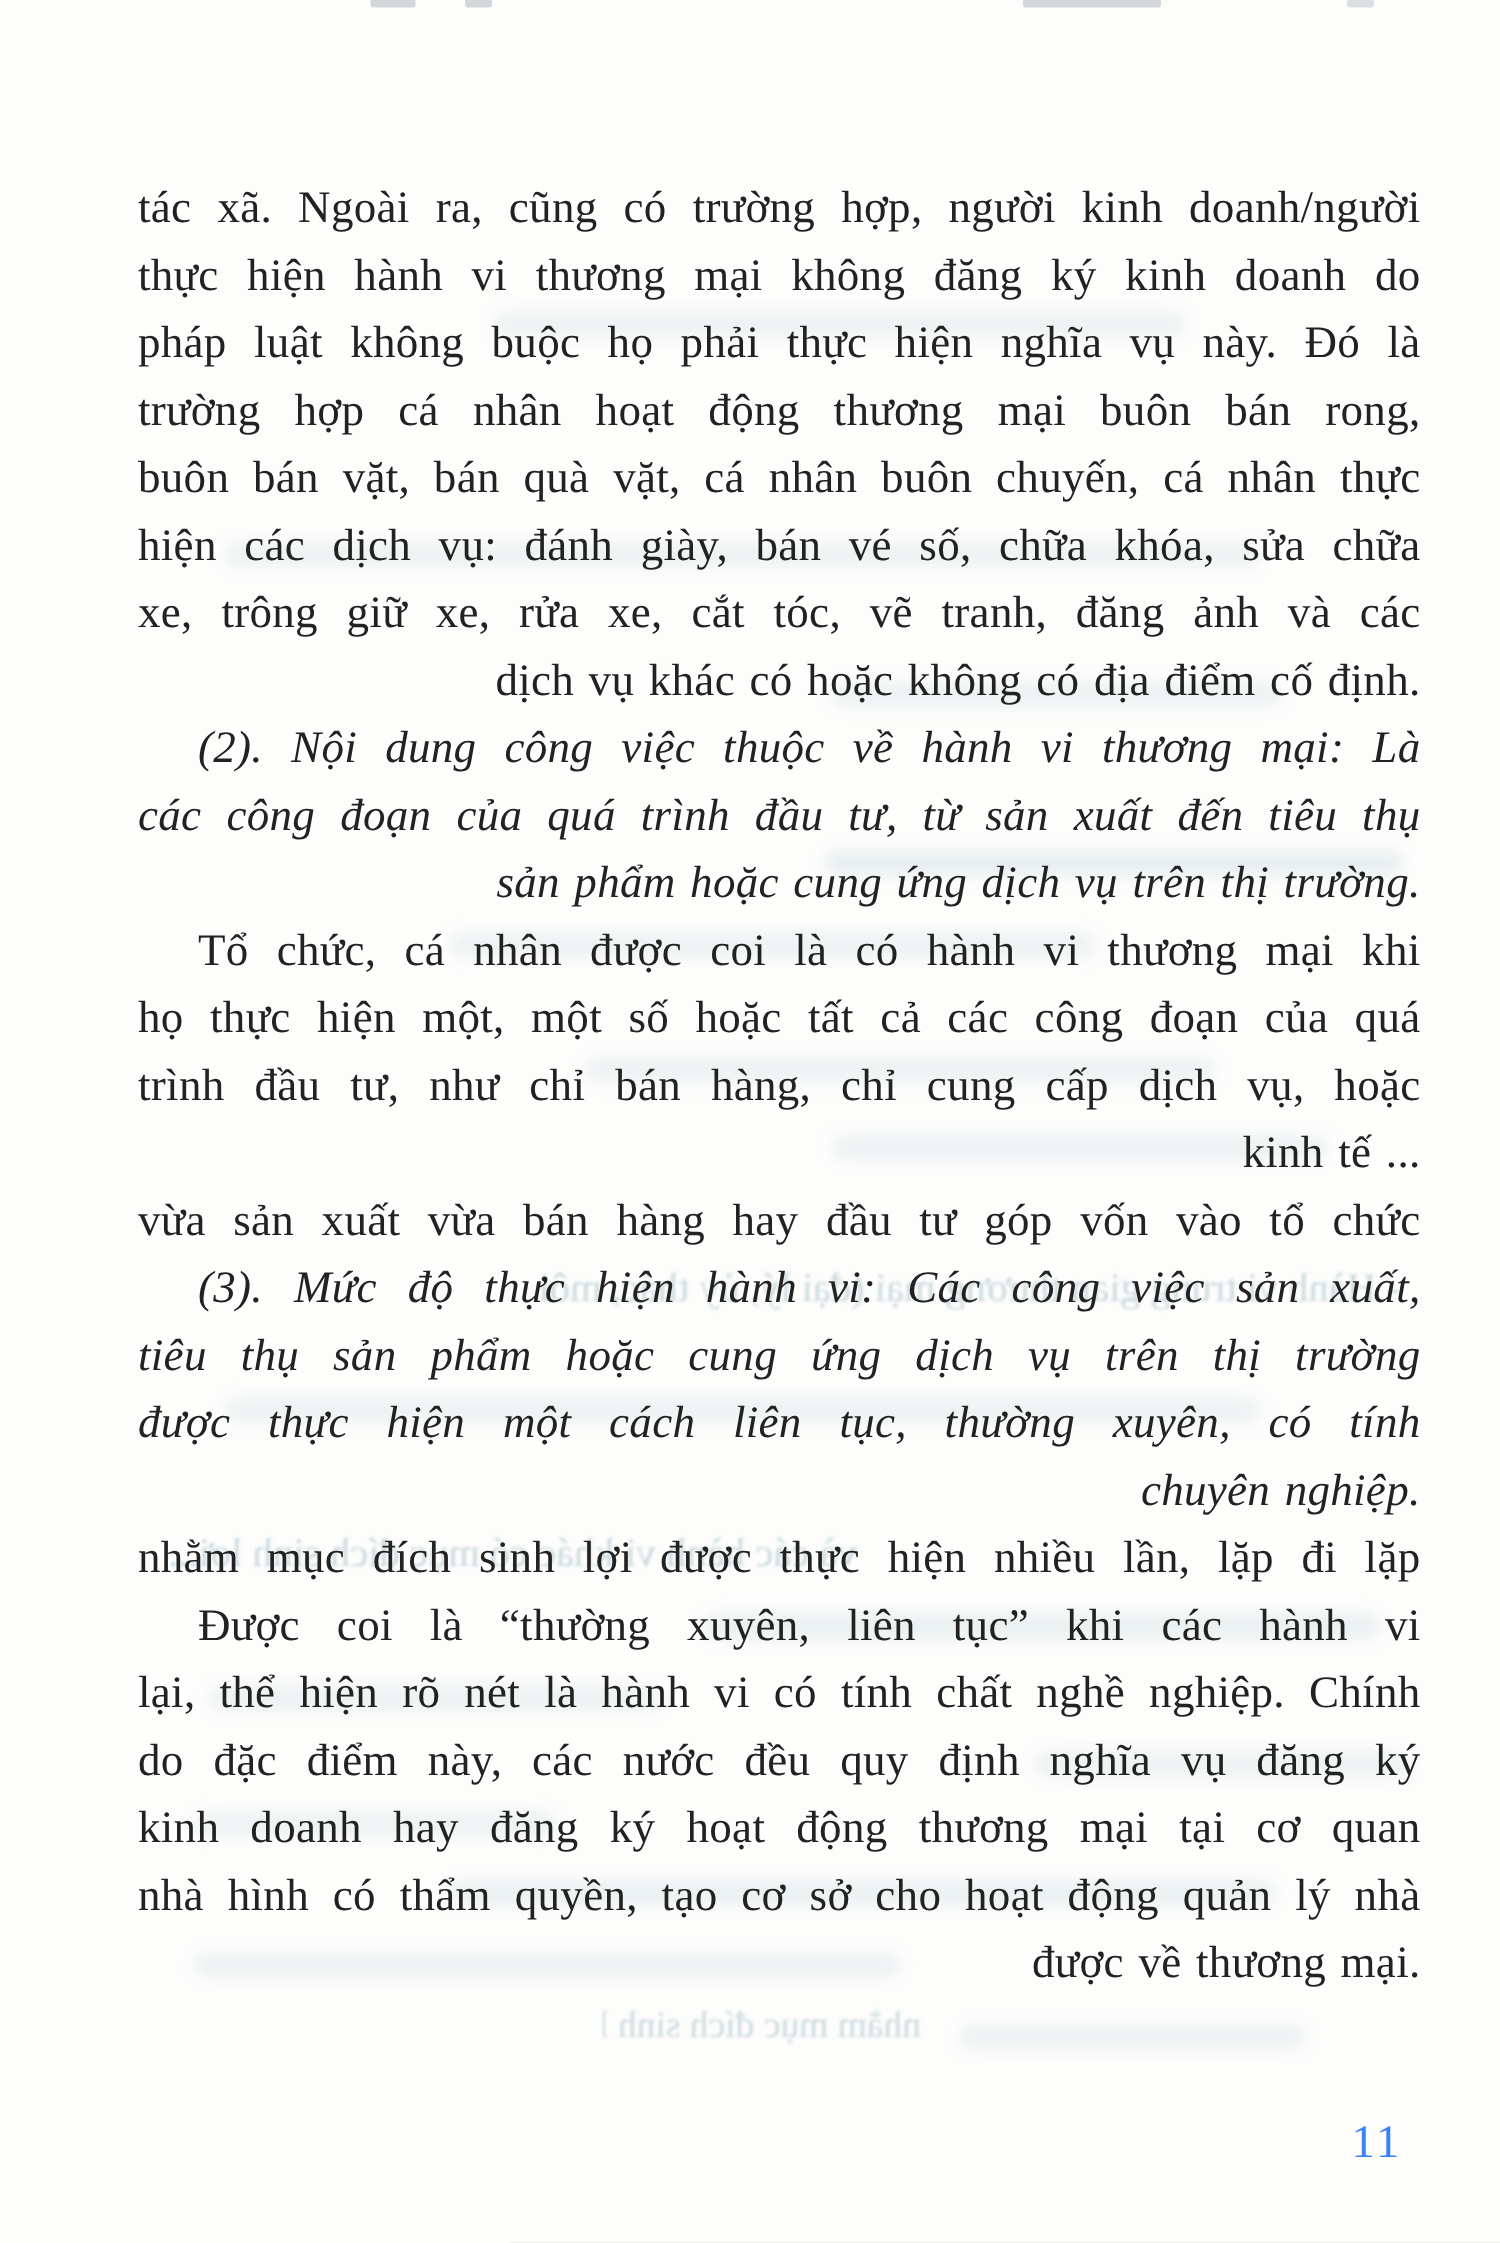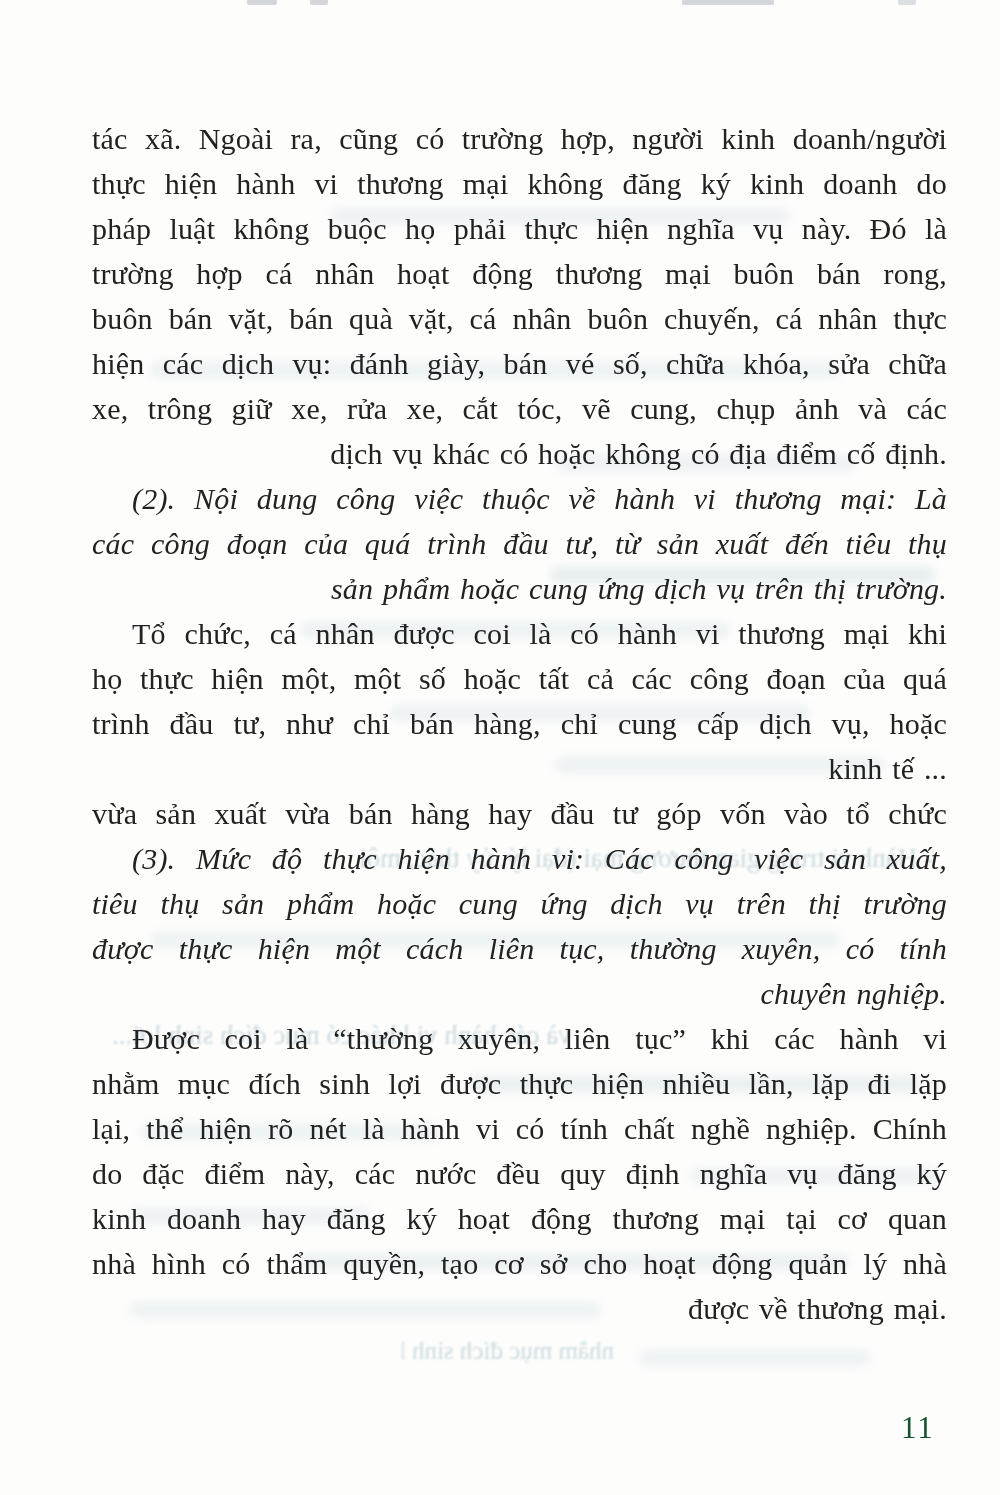--- a/index.html
+++ b/index.html
@@ -99,21 +99,21 @@
   .line.last::after { content: none; }
   .line.indent { text-indent: 40px; }
   .para.italic .line { font-style: italic; }
 
   
   .page-number {
     position: absolute;
     left: 901px;
     top: 1410px;
     font-size: 31px;
-    color: #14532d;
+    color: #3b82f6;
     letter-spacing: 2px;
   }
 </style>
 </head>
 <body>
 
 <div class="page">
 
   <div class="scan-mark m1"></div>
   <div class="scan-mark m2"></div>
@@ -141,21 +141,21 @@
   <div class="ghost g3">nhằm mục đích sinh lợi.</div>
 
   <div class="text-block">
       <div class="para">
         <div class="line">tác xã. Ngoài ra, cũng có trường hợp, người kinh doanh/người</div>
         <div class="line">thực hiện hành vi thương mại không đăng ký kinh doanh do</div>
         <div class="line">pháp luật không buộc họ phải thực hiện nghĩa vụ này. Đó là</div>
         <div class="line">trường hợp cá nhân hoạt động thương mại buôn bán rong,</div>
         <div class="line">buôn bán vặt, bán quà vặt, cá nhân buôn chuyến, cá nhân thực</div>
         <div class="line">hiện các dịch vụ: đánh giày, bán vé số, chữa khóa, sửa chữa</div>
-        <div class="line">xe, trông giữ xe, rửa xe, cắt tóc, vẽ cung, chụp ảnh và các</div>
+        <div class="line">xe, trông giữ xe, rửa xe, cắt tóc, vẽ tranh, đăng ảnh và các</div>
         <div class="line last">dịch vụ khác có hoặc không có địa điểm cố định.</div>
       </div>
       <div class="para italic">
         <div class="line indent">(2). Nội dung công việc thuộc về hành vi thương mại: Là</div>
         <div class="line">các công đoạn của quá trình đầu tư, từ sản xuất đến tiêu thụ</div>
         <div class="line last">sản phẩm hoặc cung ứng dịch vụ trên thị trường.</div>
       </div>
       <div class="para">
         <div class="line indent">Tổ chức, cá nhân được coi là có hành vi thương mại khi</div>
         <div class="line">họ thực hiện một, một số hoặc tất cả các công đoạn của quá</div>
@@ -163,22 +163,22 @@
         <div class="line last">kinh tế ...</div>
         <div class="line">vừa sản xuất vừa bán hàng hay đầu tư góp vốn vào tổ chức</div>
       </div>
       <div class="para italic">
         <div class="line indent">(3). Mức độ thực hiện hành vi: Các công việc sản xuất,</div>
         <div class="line">tiêu thụ sản phẩm hoặc cung ứng dịch vụ trên thị trường</div>
         <div class="line">được thực hiện một cách liên tục, thường xuyên, có tính</div>
         <div class="line last">chuyên nghiệp.</div>
       </div>
       <div class="para">
+        <div class="line">nhằm mục đích sinh lợi được thực hiện nhiều lần, lặp đi lặp</div>
         <div class="line indent">Được coi là “thường xuyên, liên tục” khi các hành vi</div>
-        <div class="line">nhằm mục đích sinh lợi được thực hiện nhiều lần, lặp đi lặp</div>
         <div class="line">lại, thể hiện rõ nét là hành vi có tính chất nghề nghiệp. Chính</div>
         <div class="line">do đặc điểm này, các nước đều quy định nghĩa vụ đăng ký</div>
         <div class="line">kinh doanh hay đăng ký hoạt động thương mại tại cơ quan</div>
         <div class="line">nhà hình có thẩm quyền, tạo cơ sở cho hoạt động quản lý nhà</div>
         <div class="line last">được về thương mại.</div>
       </div>
     </div>
 
   <div class="page-number">11</div>
 

